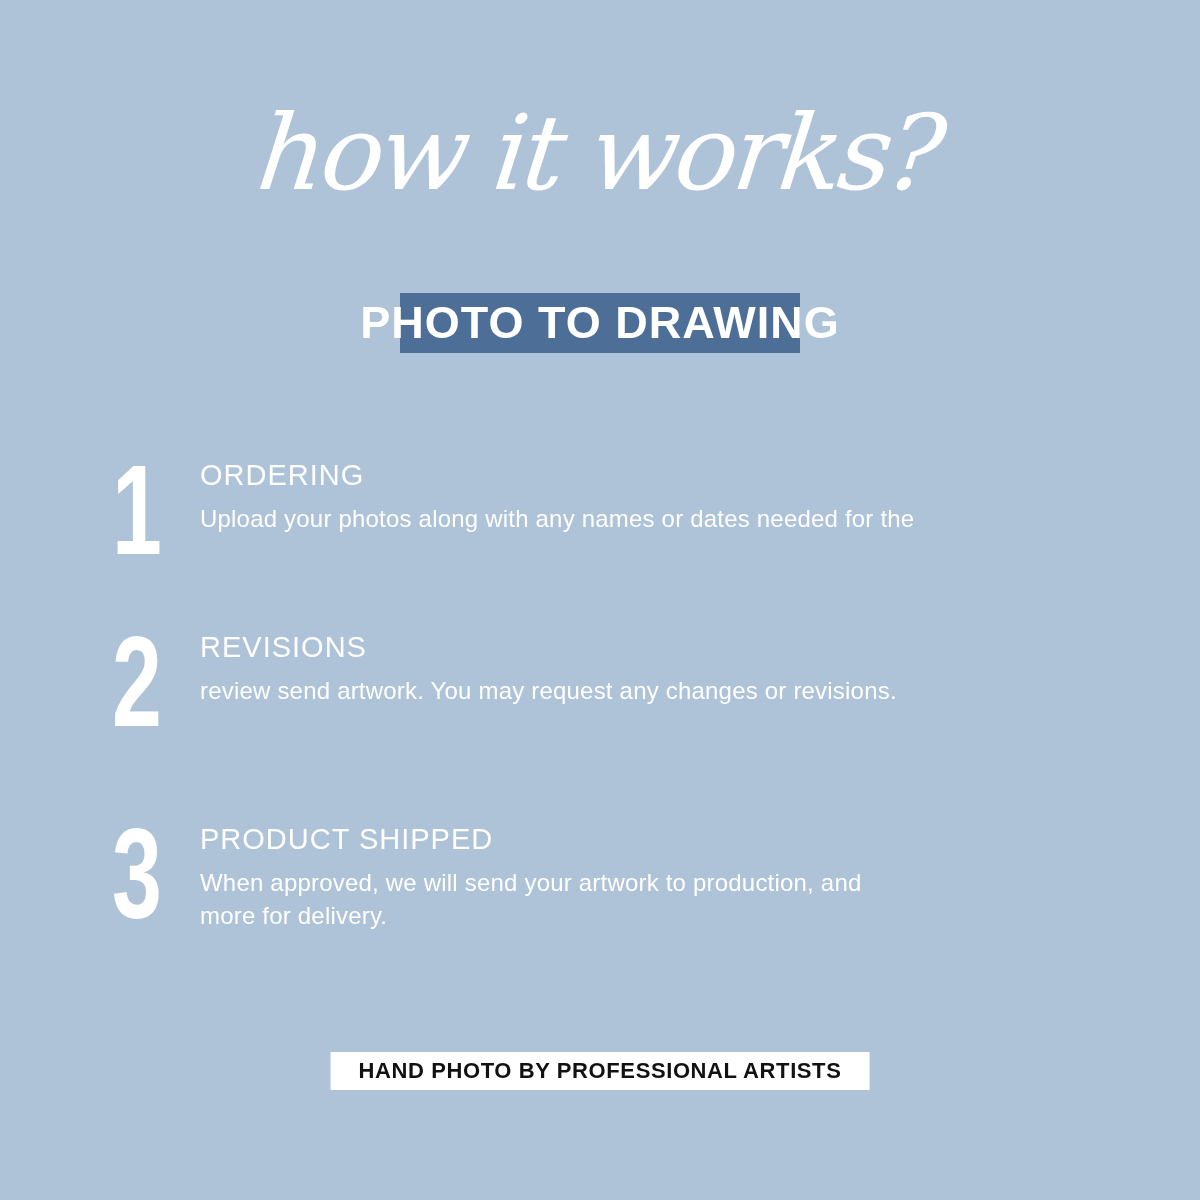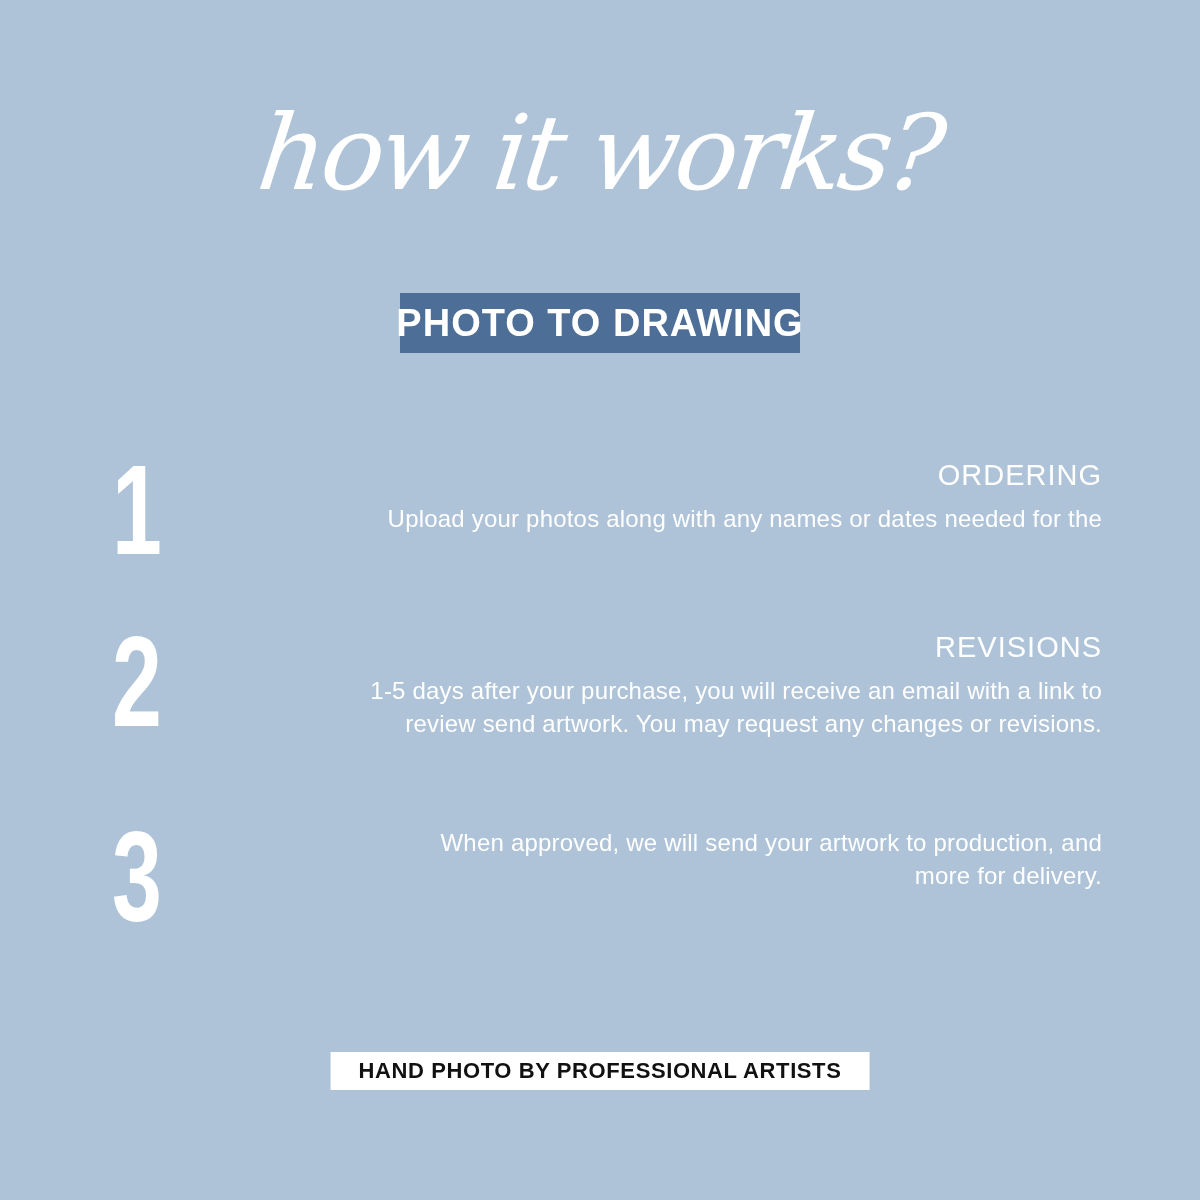--- a/index.html
+++ b/index.html
@@ -37,21 +37,21 @@
 
   .badge {
     position: absolute;
     top: 293px;
     left: 50%;
     transform: translateX(-50%);
     width: 400px;
     height: 60px;
     background: var(--accent);
     color: var(--text);
-    font-size: 38px;
+    font-size: 45px;
     font-weight: bold;
     letter-spacing: 1px;
     display: flex;
     align-items: center;
     justify-content: center;
     white-space: nowrap;
   }
 
   .steps {
     position: absolute;
@@ -71,21 +71,21 @@
   .step-number {
     display: inline-block;
     font-size: 128px;
     font-weight: bold;
     line-height: 0.86;
     color: var(--text);
     transform: scaleX(0.70);
     transform-origin: left top;
   }
 
-  .step-content { flex: 1 1 auto; padding-top: 4px; text-align: right; }
+  .step-content { flex: 1 1 auto; padding-top: 4px; }
 
   .step-title {
     font-size: 29px;
     font-weight: normal;
     letter-spacing: 1px;
     color: var(--text);
     margin-bottom: 10px;
   }
 
   .step-line {
@@ -132,30 +132,30 @@
         <div class="step-line">Upload your photos along with any names or dates needed for the</div>
       </div>
     </div>
 
     <div class="step step--2">
       <div class="step-number-col">
         <span class="step-number">2</span>
       </div>
       <div class="step-content">
         <div class="step-title">REVISIONS</div>
-        <div class="step-line">1-5 days after your purchase, you will receive an email with a link to</div>
         <div class="step-line">review send artwork. You may request any changes or revisions.</div>
       </div>
     </div>
 
     <div class="step step--3">
       <div class="step-number-col">
         <span class="step-number">3</span>
       </div>
       <div class="step-content">
+        <div class="step-title">PRODUCT SHIPPED</div>
         <div class="step-line">When approved, we will send your artwork to production, and</div>
         <div class="step-line">more for delivery.</div>
       </div>
     </div>
 
   </div>
 
   <div class="banner">HAND PHOTO BY PROFESSIONAL ARTISTS</div>
 
 </div>

